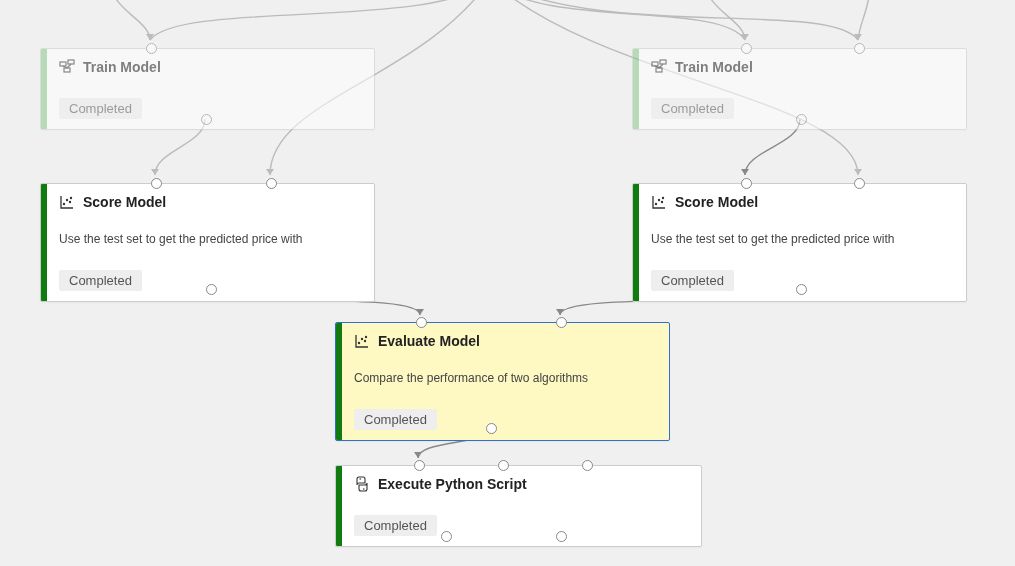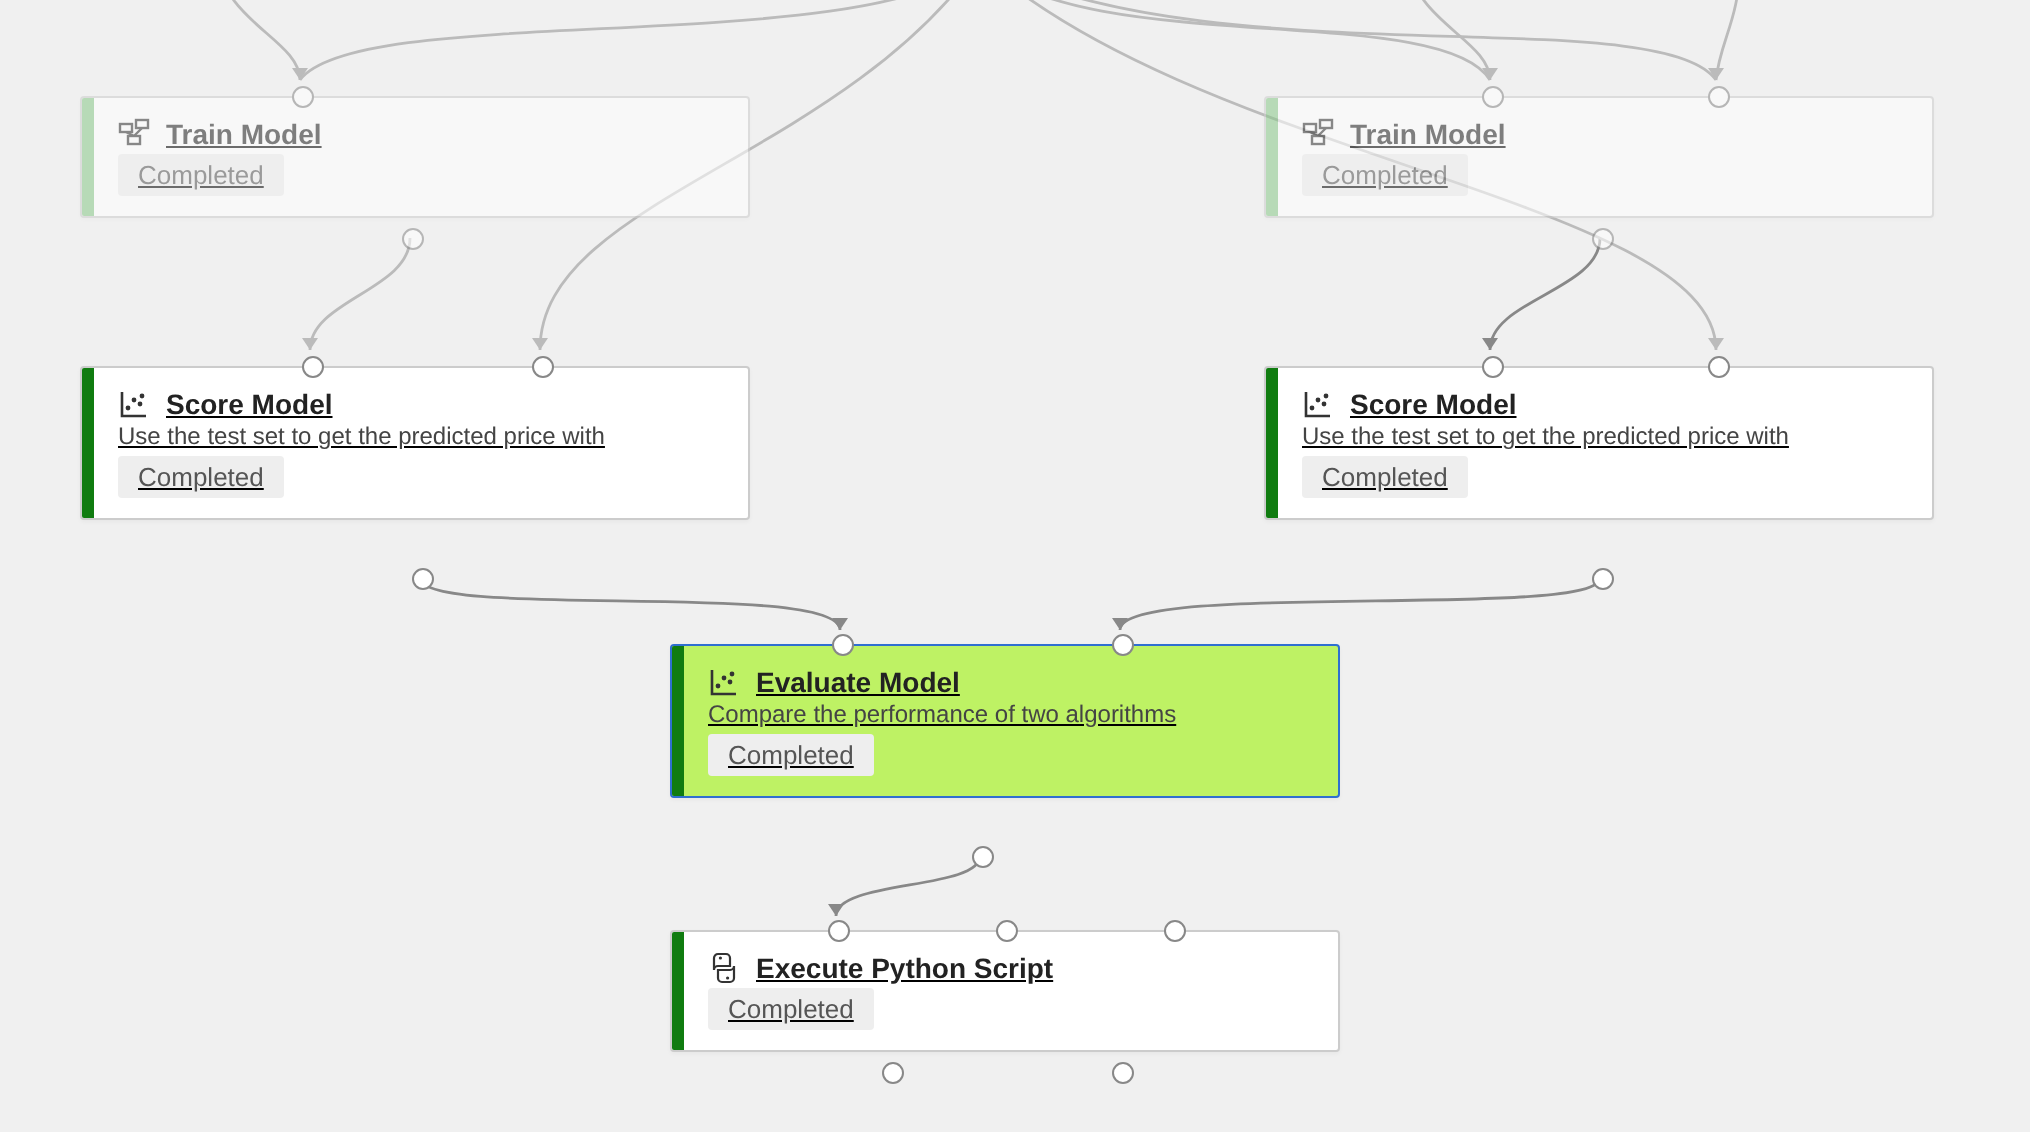--- a/index.html
+++ b/index.html
@@ -20,37 +20,36 @@
     position: absolute;
     background: #fff;
     border: 1px solid #ccc;
     border-radius: 2px;
     display: flex;
     box-shadow: 0 1px 2px rgba(0,0,0,0.04);
   }
   .node.faded { opacity: 0.55; }
   .node.selected {
     border-color: #2f6fd0;
-    background: #bef264;
+    background: #fef9c3;
   }
   .node .stripe {
     width: 6px;
     flex: 0 0 6px;
     border-top-left-radius: 1px;
     border-bottom-left-radius: 1px;
   }
   .stripe.green-dark { background: #107c10; }
   .stripe.green-light { background: #8ac98a; }
   .node .body {
     flex: 1;
     padding: 10px 14px 10px 12px;
     display: flex;
     flex-direction: column;
-    gap: 0;
-    text-decoration: underline;
+    gap: 21px;
   }
   .title-row {
     display: flex;
     align-items: center;
     gap: 8px;
   }
   .title-row svg { flex-shrink: 0; }
   .title {
     font-size: 14px;
     font-weight: 600;
@@ -226,21 +225,21 @@
         <span class="title">Evaluate Model</span>
       </div>
       <div class="desc">Compare the performance of two algorithms</div>
       <span class="status">Completed</span>
     </div>
     <div class="port" style="left:80px; top:-6px;"></div>
     <div class="port" style="left:220px; top:-6px;"></div>
     <div class="port" style="left:150px; top:100px;"></div>
   </div>
 
-  <div class="node" style="left:335px; top:465px; width:335px;justify-content:center;">
+  <div class="node" style="left:335px; top:465px; width:367px;justify-content:center;">
     <div class="stripe green-dark"></div>
     <div class="body">
       <div class="title-row">
         <svg width="16" height="16" viewBox="0 0 16 16">
           <path d="M5 1 h4 a2 2 0 0 1 2 2 v4 h-6 a2 2 0 0 0 -2 2 v-6 a2 2 0 0 1 2 -2 z" fill="none" stroke="#333" stroke-width="1.1"></path>
           <path d="M11 15 h-4 a2 2 0 0 1 -2 -2 v-4 h6 a2 2 0 0 0 2 -2 v6 a2 2 0 0 1 -2 2 z" fill="none" stroke="#333" stroke-width="1.1"></path>
           <circle cx="6.2" cy="3" r="0.8" fill="#333"></circle>
           <circle cx="9.8" cy="13" r="0.8" fill="#333"></circle>
         </svg>
         <span class="title">Execute Python Script</span>

